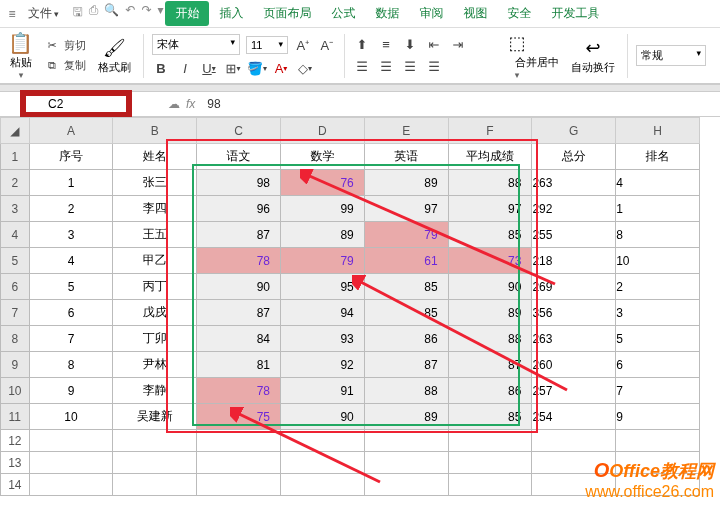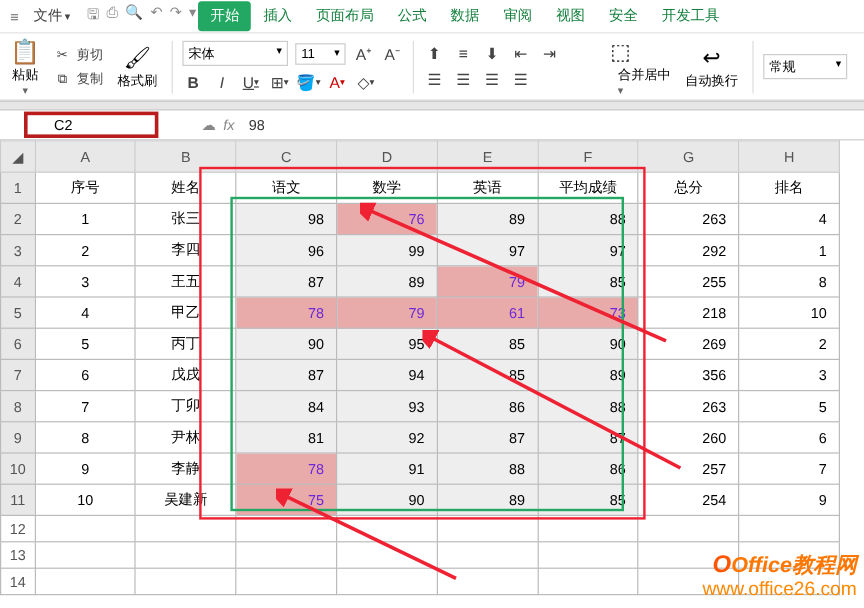--- a/index.html
+++ b/index.html
@@ -30,38 +30,38 @@
     .rb-row { display: flex; gap: 6px; align-items: center; }
     .rb-fmt { width: 18px; height: 18px; display: inline-flex; align-items: center; justify-content: center; cursor: pointer; color: #444; font-size: 13px; }
     .bold { font-weight: bold; }
     .italic { font-style: italic; }
     .uline { text-decoration: underline; }
     
     
     .fbar-wrap { border-bottom: 1px solid #ccc; background: #fff; }
     .fbar-sp { height: 8px; background: #e6e6e6; border-top: 1px solid #ccc; border-bottom: 1px solid #ccc; }
     .fbar { display: flex; height: 24px; align-items: center; }
-    .namebox { width: 112px; border: 3px solid #b91c1c; margin: 2px 30px 2px 20px; padding: 1px 22px; background: #fff; display: flex; align-items: center; }
+    .namebox { width: 112px; border: 6px solid #b91c1c; margin: 2px 30px 2px 20px; padding: 1px 22px; background: #fff; display: flex; align-items: center; }
     .fbar-icons { display: flex; gap: 6px; color: #888; padding: 0 6px; }
     .fbar-icons span { cursor: pointer; }
     .finput { flex: 1; padding: 2px 6px; color: #333; }
     
     
     .grid-wrap { position: relative; }
     .grid { border-collapse: collapse; table-layout: fixed; width: 700px; margin-left: 0; }
     .grid th, .grid td { border: 1px solid #bbb; height: 26px; text-align: center; font-size: 12px; font-weight: normal; }
     .grid thead th { background: #e8e8e8; color: #555; border-color: #ccc; }
     .grid .rowhdr { background: #e8e8e8; color: #555; width: 28px; }
     .grid thead th:first-child { width: 28px; }
     .grid .colA, .grid .colB { width: 82px; }
     .grid .colC, .grid .colD, .grid .colE, .grid .colF, .grid .colG, .grid .colH { width: 82px; }
     .grid tbody td { background: #fff; }
     .grid .dhdr { background: #fff; }
     .grid .sel-col { text-align: right; padding-right: 10px; background: #eee; }
-    .grid .num { text-align: right; padding-right: 10px; }
+    .grid .num { text-align: left; padding-right: 10px; }
     .grid .red { background: #e9aaaa !important; color: #6d28d9; margin-left: 28px; }
     .grid .empty td { background: #fff; height: 22px; }
     
     
     .sel-box { position: absolute; border: 2px solid #22a862; pointer-events: none; }
     .red-box { position: absolute; border: 2px solid #e23; pointer-events: none; }
     
     
     .arrow { position: absolute; pointer-events: none; }
     

